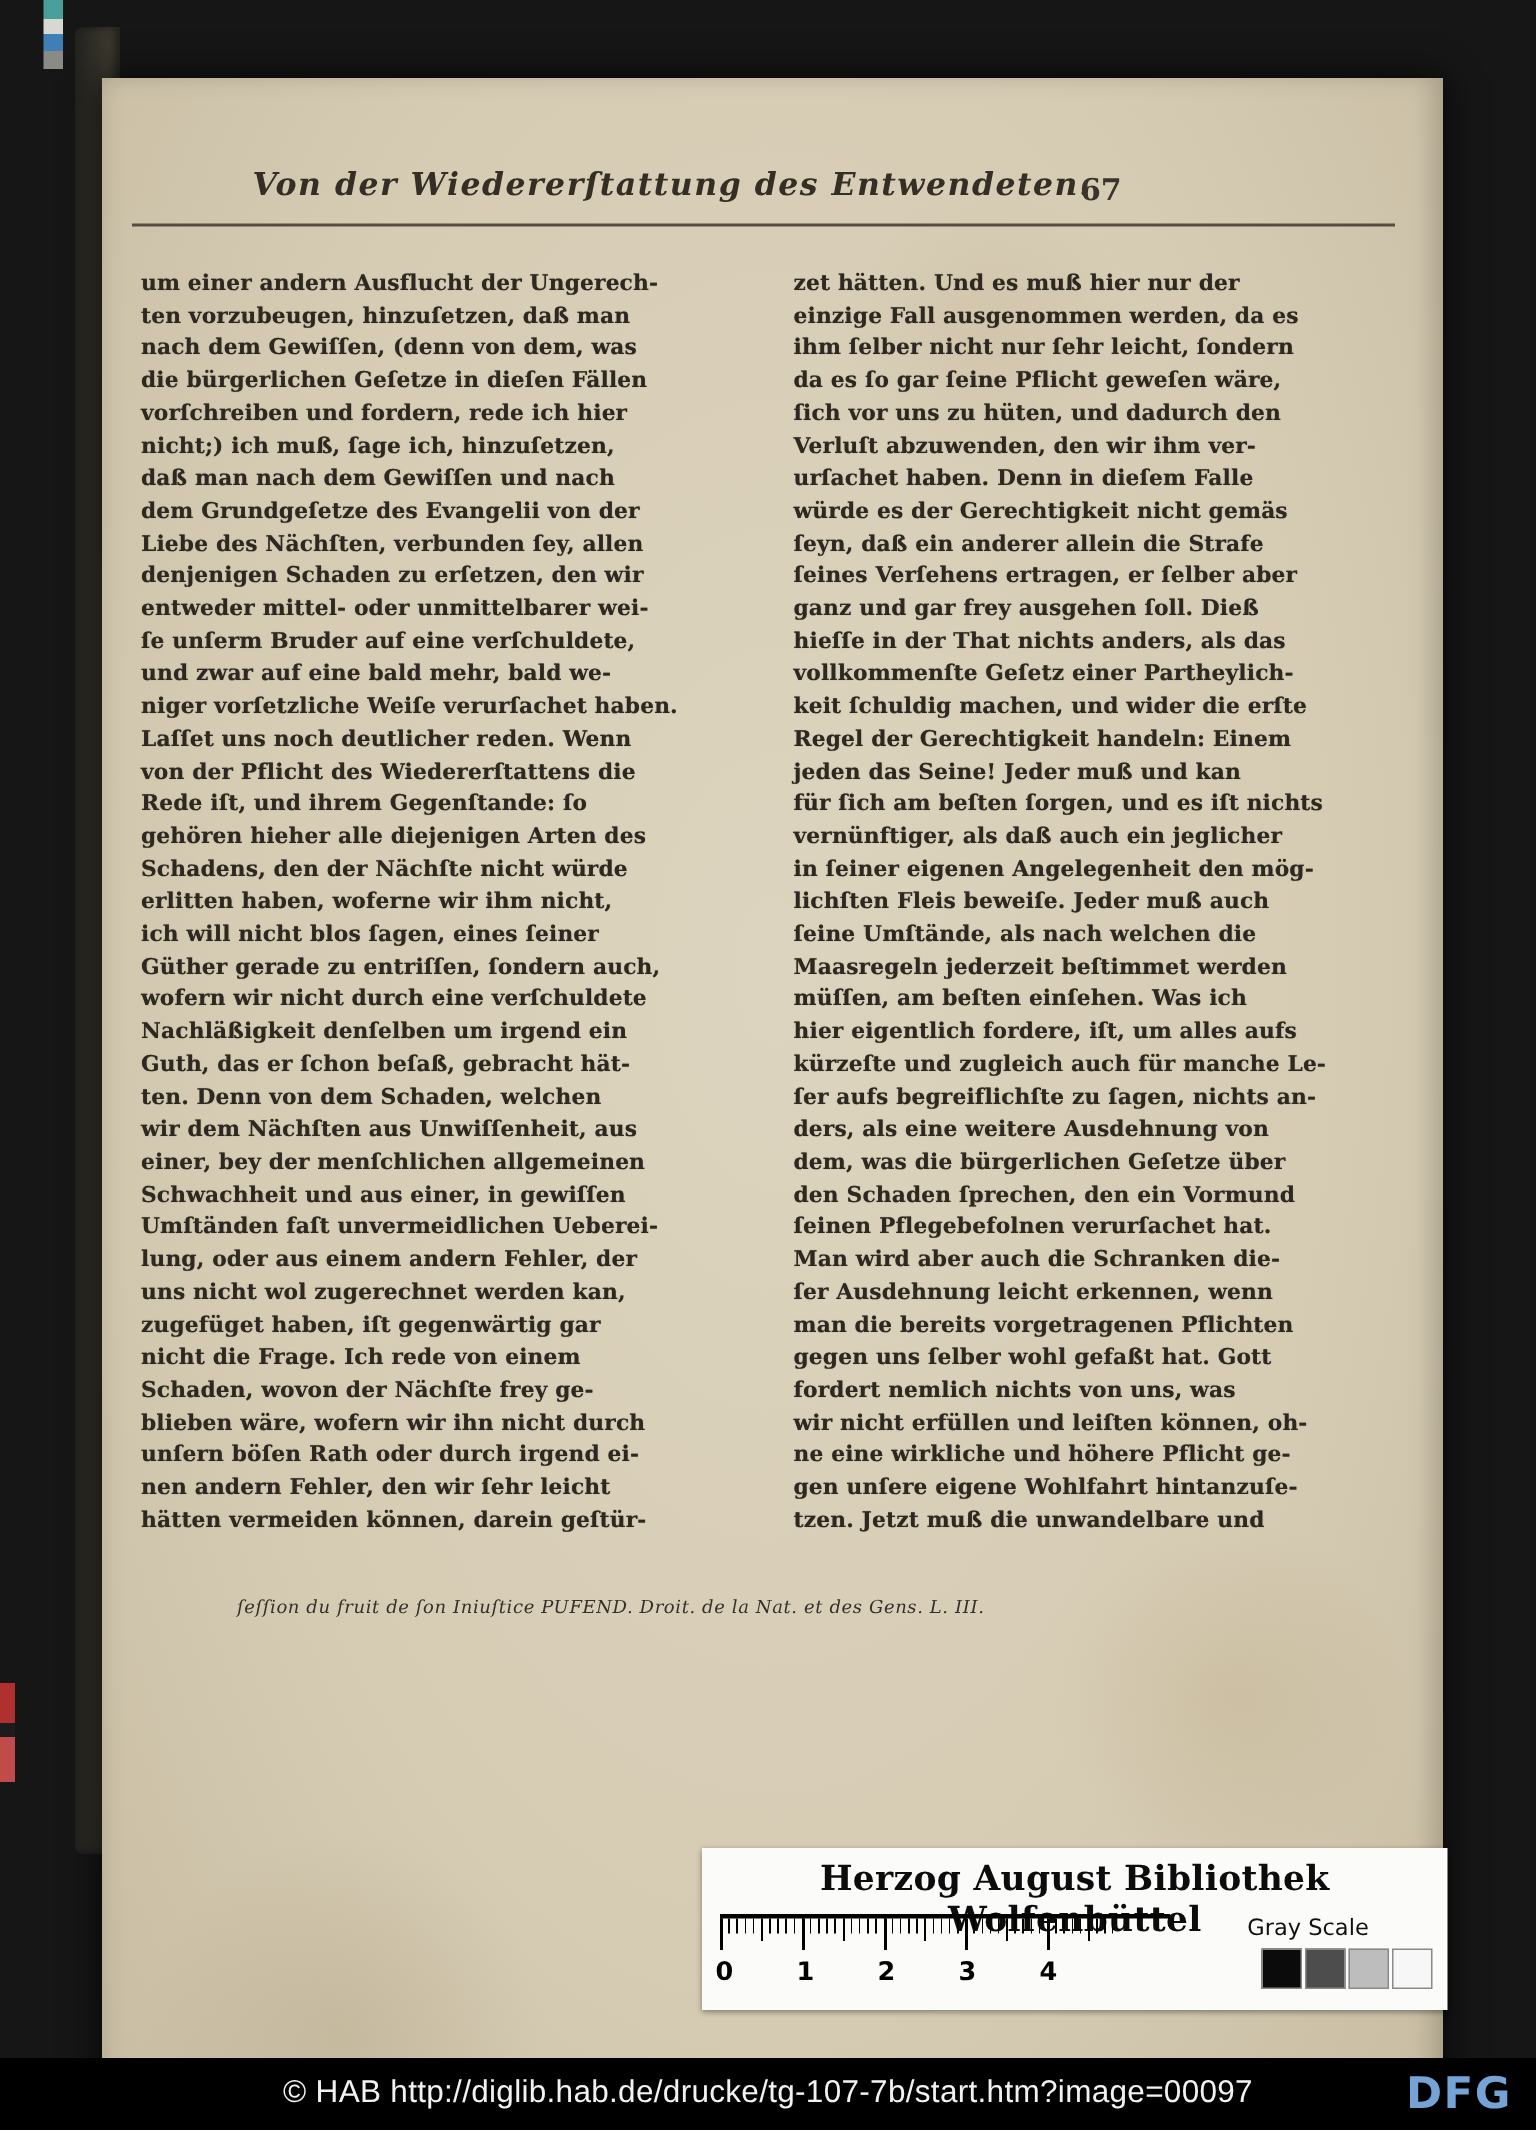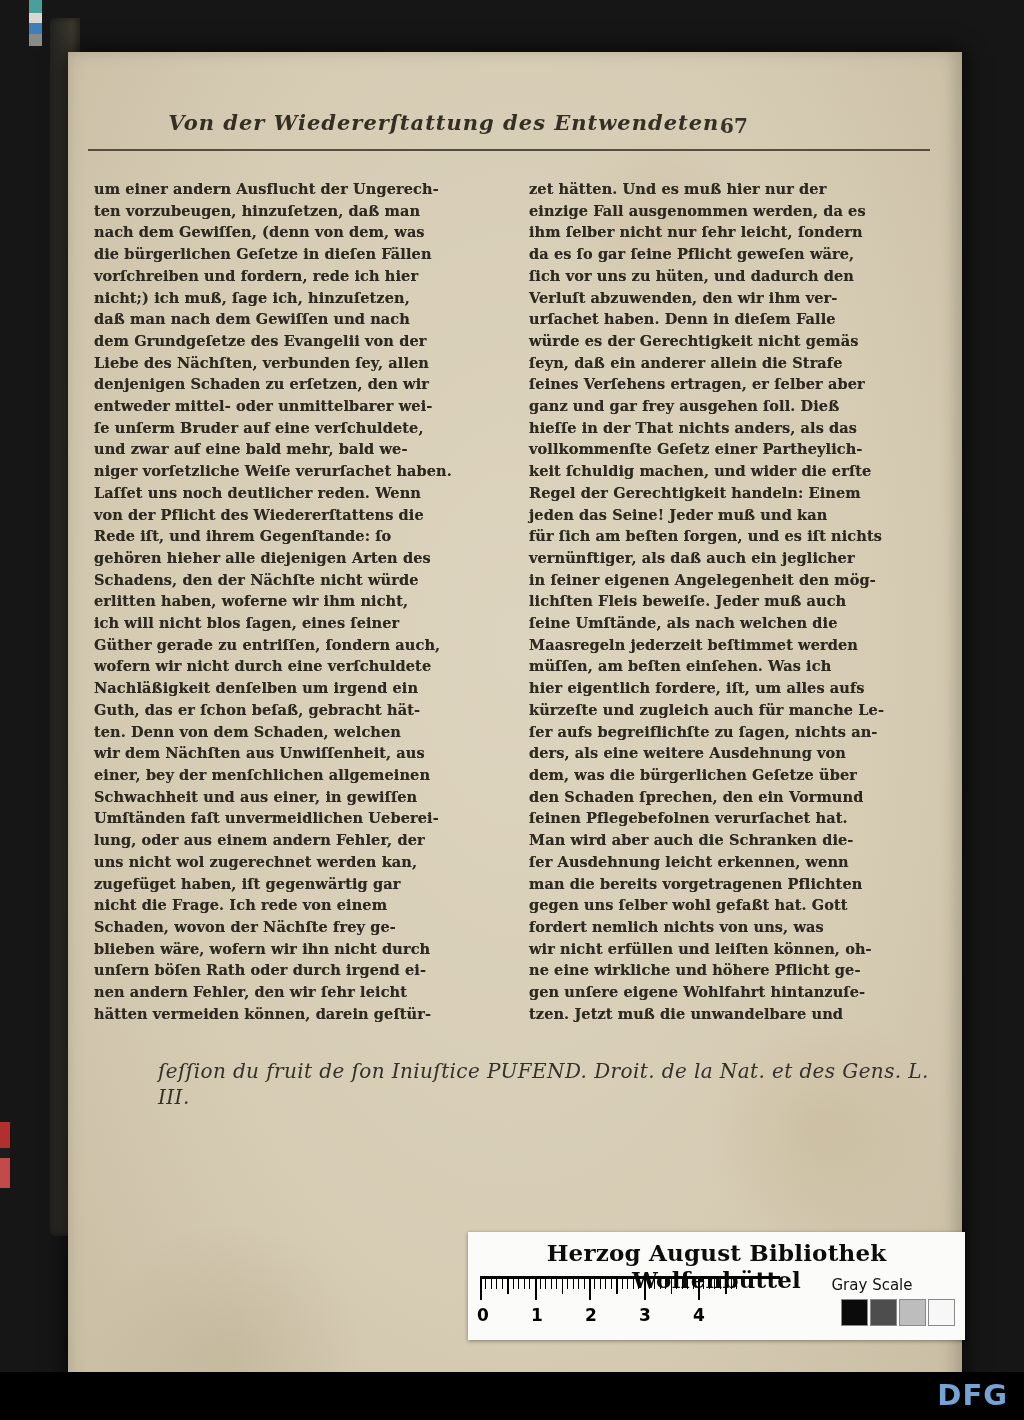--- a/index.html
+++ b/index.html
@@ -75,21 +75,21 @@
 
   .signature-row {
     position:absolute; top:953px; left:26px; width:832px; height:24px;
     font-weight:bold; color:#2e2920; font-size:15px;
   }
   .signature { position:absolute; left:508px; top:0; letter-spacing:2px; }
   .catchword { position:absolute; right:2px; top:0; }
 
   .footnote {
     position:absolute; top:1006px; left:72px; width:800px;
-    font-style:italic; font-size:20px; line-height:26px;
+    font-style:italic; font-size:12px; line-height:26px;
     color:#34302a; letter-spacing:.4px;
   }
   .footnote-line1 { padding-left:18px; }
 
   
   .colorbar {
     position:absolute; left:400px; top:1180px; width:497px; height:108px;
     background:#fbfbfa; box-shadow:0 1px 4px rgba(0,0,0,.4);
   }
   .library-name {
@@ -264,16 +264,17 @@
             <span class="swatch" style="background: rgb(189, 189, 189);"></span>
             <span class="swatch" style="background: rgb(247, 247, 247);"></span>
           </div>
         </div>
       </div>
     </div>
 
   </div>
 
   <div class="footer-bar">
+    <div class="footer-text">© HAB http://diglib.hab.de/drucke/tg-107-7b/start.htm?image=00097</div>
     <div class="dfg-logo">DFG</div>
   </div>
 
 </div>
 
 </body></html>

